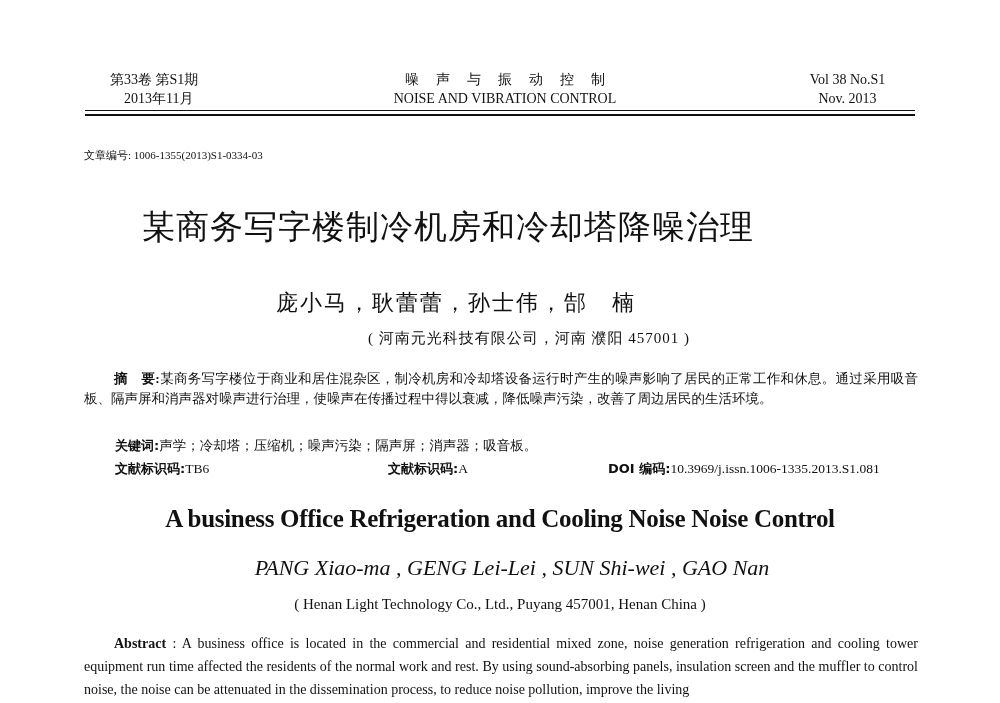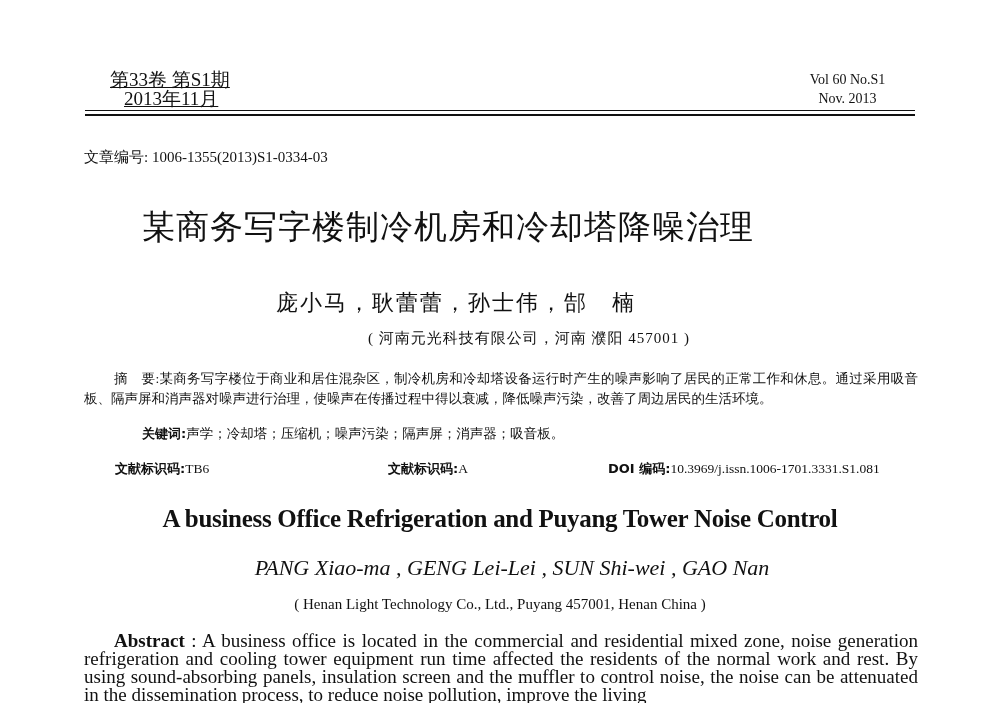--- a/index.html
+++ b/index.html
@@ -1,54 +1,56 @@
 <!DOCTYPE html>
 <html><head>
 <meta charset="utf-8">
 <style>
   html, body { margin:0; padding:0; background:#ffffff; }
   body { width:1000px; height:703px; overflow:hidden; position:relative; color:#111;
          font-family:"Liberation Serif", "DejaVu Serif", serif; }
   .abs { position:absolute; }
-  .hdr-left { left:110px; top:70px; font-size:19px; line-height:19px;text-decoration:underline; }
+  .hdr-left { left:110px; top:70px; font-size:14px; line-height:19px; }
   .hdr-left .l2 { padding-left:14px; }
   .hdr-center { left:340px; width:330px; top:70px; text-align:center; font-size:14px; line-height:19px; }
   .hdr-center .cn { letter-spacing:17px; padding-left:17px; }
   .hdr-right { left:790px; width:115px; top:70px; text-align:center; font-size:14px; line-height:19px; }
   .rule1 { left:85px; width:830px; top:110px; height:1px; background:#111; }
   .rule2 { left:85px; width:830px; top:114px; height:2px; background:#111; }
-  .article-no { left:84px; top:148px; font-size:15px; }
+  .article-no { left:84px; top:148px; font-size:11px; }
   .cn-title { left:0; width:896px; top:205px; text-align:center;
               font-family:"DejaVu Sans", sans-serif; font-size:33px; letter-spacing:1px; }
   .cn-authors { left:0; width:912px; top:288px; text-align:center; font-size:22px; letter-spacing:2px; }
   .cn-affil { left:0; width:1000px; top:329px; text-align:center; font-size:15px; letter-spacing:1px;padding-left:29px; }
   .cn-abstract { left:84px; width:834px; top:369px; font-size:13.5px; line-height:20px; text-align:justify; }
-  .cn-abstract .lbl { font-weight:normal; margin-left:30px;margin-top:24px; }
-  .keywords { left:115px; top:425px; font-size:13.5px;margin-left:27px; }
+  .cn-abstract .lbl { font-weight:bold; margin-left:30px;margin-top:24px; }
+  .keywords { left:115px; top:437px; font-size:13.5px; }
   .keywords .lbl, .meta .lbl { font-weight:bold; font-family:"DejaVu Sans", sans-serif; font-size:13px; }
   .meta-clc { left:115px; top:460px; font-size:13.5px; }
   .meta-doc { left:388px; top:460px; font-size:13.5px; }
   .meta-doi { left:608px; top:460px; font-size:13.5px; }
   .en-title { left:0; width:1000px; top:505px; text-align:center; font-size:25px; font-weight:bold; letter-spacing:-0.3px; }
   .en-authors { left:12px; width:1000px; top:555px; text-align:center; font-size:22px; font-style:italic; }
   .en-affil { left:0; width:1000px; top:596px; text-align:center; font-size:15px; }
-  .en-abstract { left:84px; width:834px; top:632px; font-size:19px; line-height:18px; text-align:justify; }
+  .en-abstract { left:84px; width:834px; top:632px; font-size:14px; line-height:23px; text-align:justify; }
   .en-abstract .lbl { font-weight:bold; margin-left:30px; }
 </style>
 </head>
 <body>
 
 <div class="abs hdr-left">
   <div>第33卷 第S1期</div>
   <div class="l2">2013年11月</div>
 </div>
 <div class="abs hdr-center">
+  <div class="cn">噪声与振动控制</div>
+  <div>NOISE AND VIBRATION CONTROL</div>
 </div>
 <div class="abs hdr-right">
-  <div>Vol 60  No.S1</div>
+  <div>Vol 38  No.S1</div>
   <div>Nov.  2013</div>
 </div>
 <div class="abs rule1"></div>
 <div class="abs rule2"></div>
 
 <div class="abs article-no">文章编号: 1006-1355(2013)S1-0334-03</div>
 
 <div class="abs cn-title">某商务写字楼制冷机房和冷却塔降噪治理</div>
 <div class="abs cn-authors">庞小马，耿蕾蕾，孙士伟，郜　楠</div>
 <div class="abs cn-affil">( 河南元光科技有限公司，河南 濮阳 457001 )</div>
@@ -61,22 +63,22 @@
   <span class="lbl">关键词:</span><span>声学；冷却塔；压缩机；噪声污染；隔声屏；消声器；吸音板。</span>
 </div>
 
 <div class="abs meta meta-clc">
   <span class="lbl">文献标识码:</span><span>TB6</span>
 </div>
 <div class="abs meta meta-doc">
   <span class="lbl">文献标识码:</span><span>A</span>
 </div>
 <div class="abs meta meta-doi">
-  <span class="lbl">DOI 编码:</span><span>10.3969/j.issn.1006-1701.3331.S1.081</span>
+  <span class="lbl">DOI 编码:</span><span>10.3969/j.issn.1006-1335.2013.S1.081</span>
 </div>
 
-<div class="abs en-title">A business Office Refrigeration and Puyang Tower Noise Control</div>
+<div class="abs en-title">A business Office Refrigeration and Cooling Noise Noise Control</div>
 <div class="abs en-authors">PANG Xiao-ma , GENG Lei-Lei , SUN Shi-wei , GAO   Nan</div>
 <div class="abs en-affil">( Henan Light Technology Co., Ltd., Puyang  457001,  Henan  China )</div>
 
 <div class="abs en-abstract">
   <span class="lbl">Abstract</span><span> : A business office is located in the commercial and residential mixed zone, noise generation refrigeration and cooling tower equipment run time affected the residents of the normal work and rest. By using sound-absorbing panels, insulation screen and the muffler to control noise, the noise can be attenuated in the dissemination process, to reduce noise pollution, improve the living</span>
 </div>
 
 </body></html>

